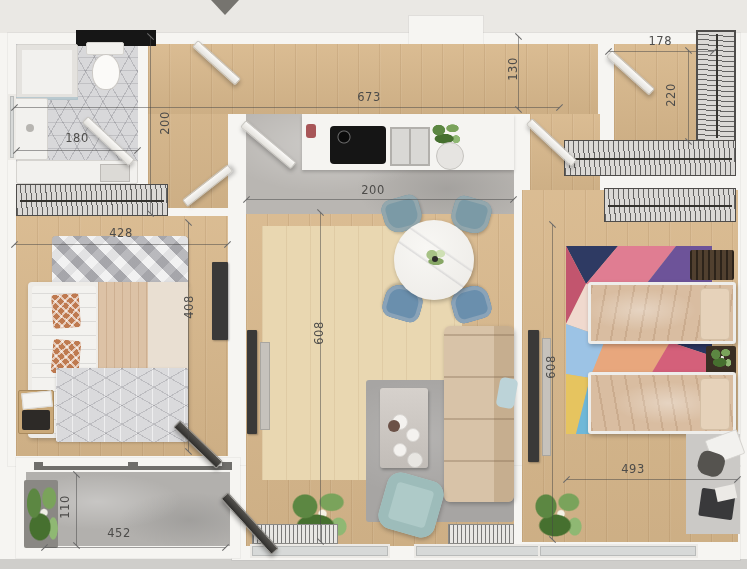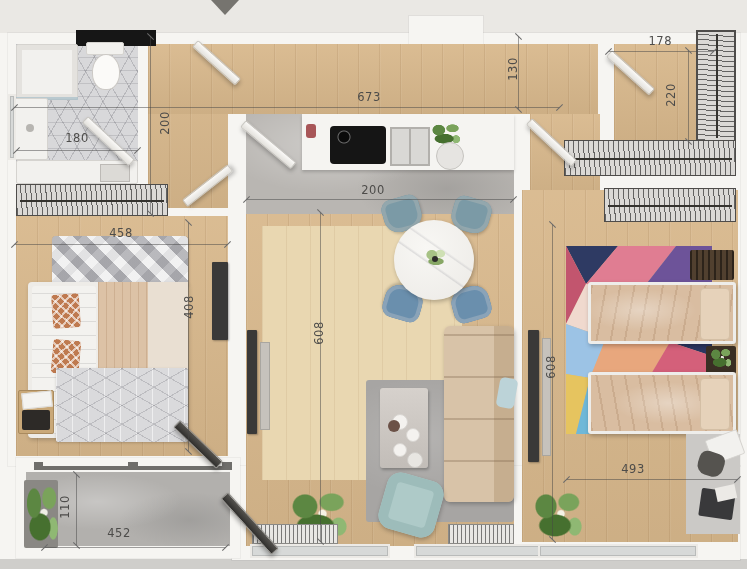--- a/index.html
+++ b/index.html
@@ -249,21 +249,21 @@
   <div class="abs dim dim-v" style="left:76px;top:474px;height:72px;"></div>
   <div class="abs dim dim-h" style="left:44px;top:547px;width:182px;"></div>
 
   <span class="abs lbl" style="left:352px;top:90px;">673</span>
   <span class="abs lbl" style="left:356px;top:183px;">200</span>
   <span class="abs lbl lbl-v" style="left:496px;top:62px;">130</span>
   <span class="abs lbl" style="left:638px;top:34px;text-align:right;">178</span>
   <span class="abs lbl lbl-v" style="left:654px;top:88px;">220</span>
   <span class="abs lbl lbl-v" style="left:148px;top:116px;">200</span>
   <span class="abs lbl" style="left:60px;top:131px;">180</span>
-  <span class="abs lbl" style="left:104px;top:226px;">458</span>
+  <span class="abs lbl" style="left:104px;top:226px;">428</span>
   <span class="abs lbl lbl-v" style="left:172px;top:300px;">408</span>
   <span class="abs lbl lbl-v" style="left:302px;top:326px;">608</span>
   <span class="abs lbl lbl-v" style="left:534px;top:360px;">608</span>
   <span class="abs lbl" style="left:616px;top:462px;">493</span>
   <span class="abs lbl lbl-v" style="left:48px;top:500px;">110</span>
   <span class="abs lbl" style="left:102px;top:526px;">452</span>
 
 </div>
 
 </body></html>

